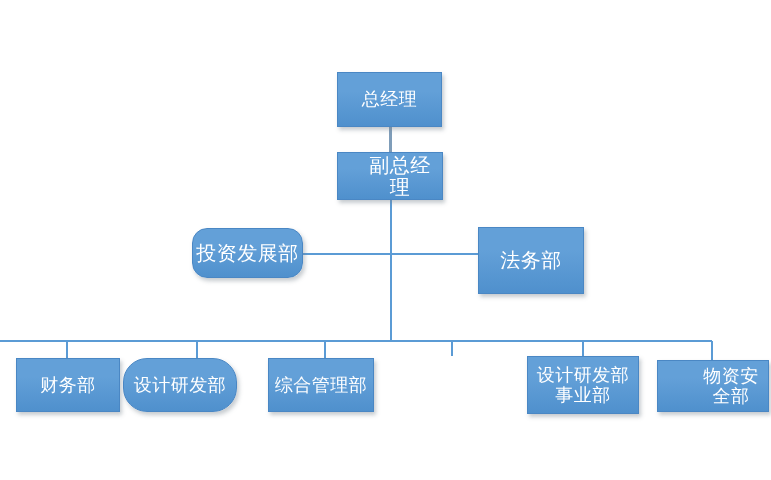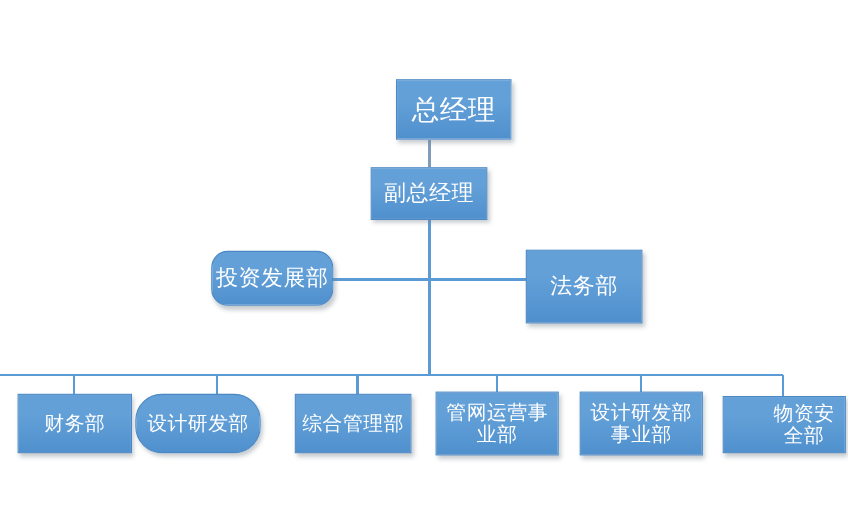--- a/index.html
+++ b/index.html
@@ -44,21 +44,21 @@
     white-space: pre-line;
     z-index: 3;
     user-select: none;
   }
   .node span {
     display: block;
     width: 100%;
     padding: 0 2px;
   }
   
-  .lvl1 { font-size: 25px; margin-left: 23px; }
+  .lvl1 { font-size: 18px; }
   .lvl2 { font-size: 20px; }
   .lvl3 { font-size: 20px; }
   .lvl4 { font-size: 18px; }
 </style>
 </head>
 <body style="background: rgb(255, 255, 255);">
 
 <div id="canvas" style="background: rgb(255, 255, 255);">
 
   <svg id="connectors" width="771" height="480" viewBox="0 0 771 480" xmlns="http://www.w3.org/2000/svg">
@@ -76,21 +76,21 @@
     <line x1="325" y1="341" x2="325" y2="358" stroke="#5b9bd5" stroke-width="2" shape-rendering="crispEdges"></line>
     <line x1="452" y1="341" x2="452" y2="356" stroke="#5b9bd5" stroke-width="2" shape-rendering="crispEdges"></line>
     <line x1="583" y1="341" x2="583" y2="356" stroke="#5b9bd5" stroke-width="2" shape-rendering="crispEdges"></line>
     <line x1="712" y1="341" x2="712" y2="360" stroke="#5b9bd5" stroke-width="2" shape-rendering="crispEdges"></line>
   </svg>
 
   <div class="node lvl1" style="left: 337px; top: 72px; width: 105px; height: 55px; background: linear-gradient(rgb(99, 160, 216) 0%, rgb(99, 160, 216) 34%, rgb(79, 144, 205) 100%); border-color: rgb(74, 135, 196); color: rgb(255, 255, 255);">
     <span>总经理</span>
   </div>
 
-  <div class="node lvl2" style="left: 337px; top: 152px; width: 106px; height: 48px; background: linear-gradient(rgb(99, 160, 216) 0%, rgb(99, 160, 216) 34%, rgb(79, 144, 205) 100%); border-color: rgb(74, 135, 196); color: rgb(255, 255, 255);">
+  <div class="node lvl2" style="left: 337px; top: 152px; width: 106px; height: 48px; background: linear-gradient(rgb(99, 160, 216) 0%, rgb(99, 160, 216) 34%, rgb(79, 144, 205) 100%); border-color: rgb(74, 135, 196); color: rgb(255, 255, 255); padding-left: 20px;">
     <span>副总经理</span>
   </div>
 
   <div class="node lvl3" style="left: 192px; top: 228px; width: 111px; height: 50px; background: linear-gradient(rgb(99, 160, 216) 0%, rgb(99, 160, 216) 34%, rgb(79, 144, 205) 100%); border-color: rgb(74, 135, 196); color: rgb(255, 255, 255); border-radius: 15px;">
     <span>投资发展部</span>
   </div>
 
   <div class="node lvl3" style="left: 478px; top: 227px; width: 106px; height: 67px; background: linear-gradient(rgb(99, 160, 216) 0%, rgb(99, 160, 216) 34%, rgb(79, 144, 205) 100%); border-color: rgb(74, 135, 196); color: rgb(255, 255, 255);">
     <span>法务部</span>
   </div>
@@ -100,24 +100,20 @@
   </div>
 
   <div class="node lvl4" style="left: 123px; top: 358px; width: 114px; height: 54px; background: linear-gradient(rgb(99, 160, 216) 0%, rgb(99, 160, 216) 34%, rgb(79, 144, 205) 100%); border-color: rgb(74, 135, 196); color: rgb(255, 255, 255); border-radius: 24px;">
     <span>设计研发部</span>
   </div>
 
   <div class="node lvl4" style="left: 268px; top: 358px; width: 106px; height: 54px; background: linear-gradient(rgb(99, 160, 216) 0%, rgb(99, 160, 216) 34%, rgb(79, 144, 205) 100%); border-color: rgb(74, 135, 196); color: rgb(255, 255, 255);">
     <span>综合管理部</span>
   </div>
 
-  <div class="node lvl4" style="left: 396px; top: 356px; width: 112px; height: 58px; background: linear-gradient(rgb(99, 160, 216) 0%, rgb(99, 160, 216) 34%, rgb(79, 144, 205) 100%); border-color: rgb(74, 135, 196); color: rgb(255, 255, 255);">
-    <span>管网运营事
-业部</span>
-  </div>
 
   <div class="node lvl4" style="left: 527px; top: 356px; width: 112px; height: 58px; background: linear-gradient(rgb(99, 160, 216) 0%, rgb(99, 160, 216) 34%, rgb(79, 144, 205) 100%); border-color: rgb(74, 135, 196); color: rgb(255, 255, 255);">
     <span>设计研发部
 事业部</span>
   </div>
 
   <div class="node lvl4" style="left: 657px; top: 360px; width: 112px; height: 52px; background: linear-gradient(rgb(99, 160, 216) 0%, rgb(99, 160, 216) 34%, rgb(79, 144, 205) 100%); border-color: rgb(74, 135, 196); color: rgb(255, 255, 255); padding-left: 36px;">
     <span>物资安全部</span>
   </div>
 

